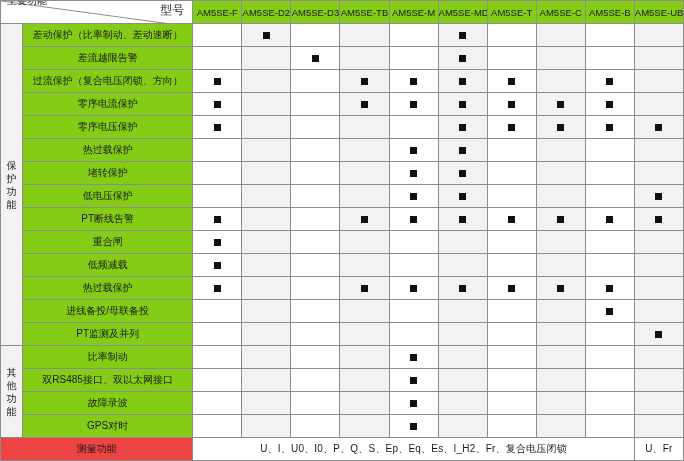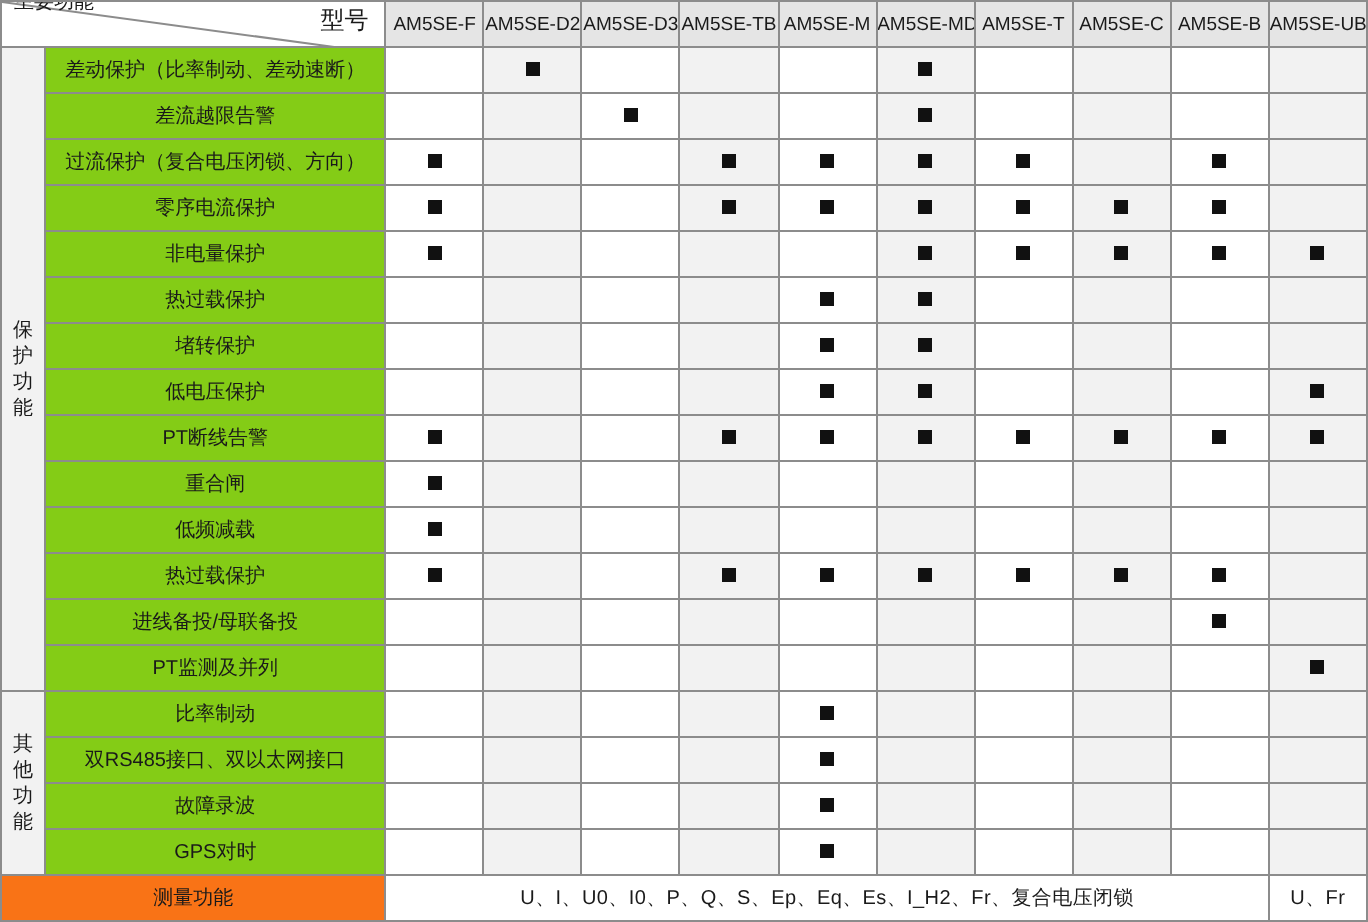--- a/index.html
+++ b/index.html
@@ -56,21 +56,21 @@
     color: #1a1a1a;
   }
   .hdr-corner .lbl-model {
     position: absolute;
     right: 8px;
     top: 1px;
     font-size: 12px;
     color: #1a1a1a;
   }
   .col-model {
-    background: #e5e5e5;
+    background: #84cc16;
     font-size: 9.5px;
     height: 26px;
   }
   
   .grp-cell {
     background: #f2f2f2;
     font-size: 10px;
     width: 22px;
     line-height: 13px;
   }
@@ -89,21 +89,21 @@
     background: #f2f2f2;
   }
   .dot {
     display: inline-block;
     width: 7px;
     height: 7px;
     background: #111111;
     vertical-align: middle;
   }
   .measure-label {
-    background: #f97316;
+    background: #ef4444;
     font-size: 10px;
   }
   .measure-val {
     background: #ffffff;
     font-size: 10px;
     letter-spacing: 0.2px;
   }
   .measure-val.right {
     background: #ffffff;
   }
@@ -201,21 +201,21 @@
           <td class="cell-data"></td>
           <td class="cell-data shaded"><span class="dot"></span></td>
           <td class="cell-data"><span class="dot"></span></td>
           <td class="cell-data shaded"><span class="dot"></span></td>
           <td class="cell-data"><span class="dot"></span></td>
           <td class="cell-data shaded"><span class="dot"></span></td>
           <td class="cell-data"><span class="dot"></span></td>
           <td class="cell-data shaded"></td>
         </tr>
         <tr>
-          <td class="feat-cell">非电量保护</td>
+          <td class="feat-cell">零序电压保护</td>
           <td class="cell-data"><span class="dot"></span></td>
           <td class="cell-data shaded"></td>
           <td class="cell-data"></td>
           <td class="cell-data shaded"></td>
           <td class="cell-data"></td>
           <td class="cell-data shaded"><span class="dot"></span></td>
           <td class="cell-data"><span class="dot"></span></td>
           <td class="cell-data shaded"><span class="dot"></span></td>
           <td class="cell-data"><span class="dot"></span></td>
           <td class="cell-data shaded"><span class="dot"></span></td>

